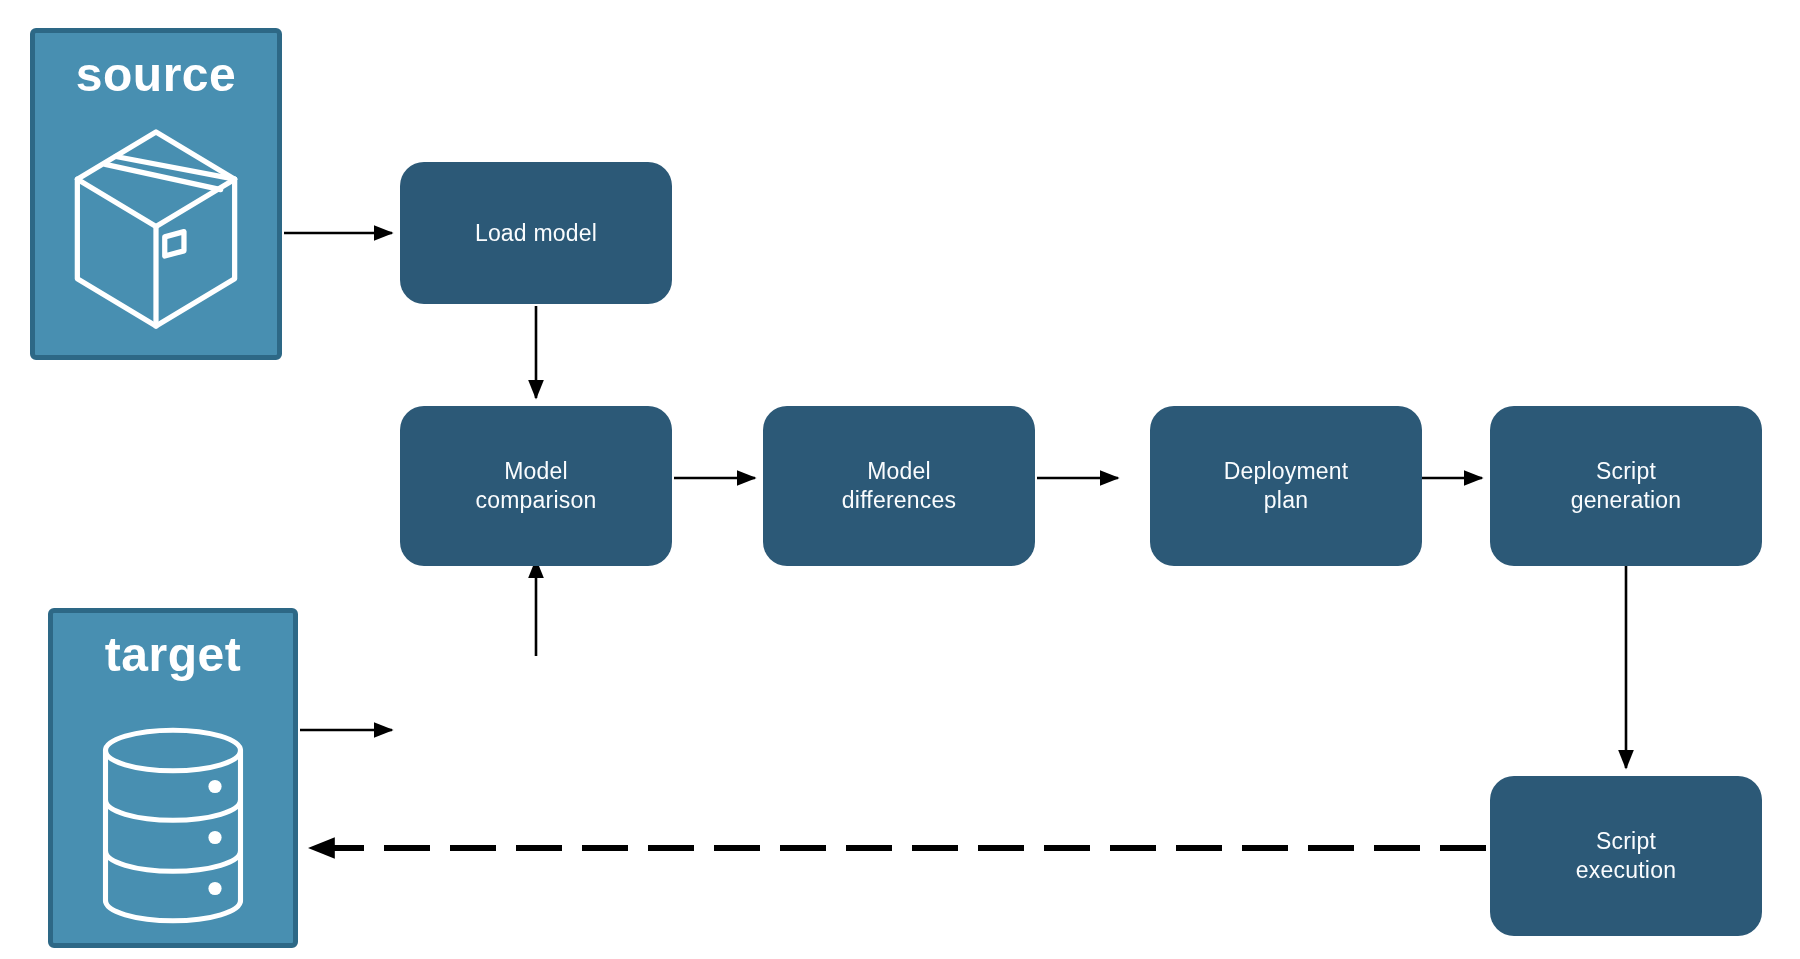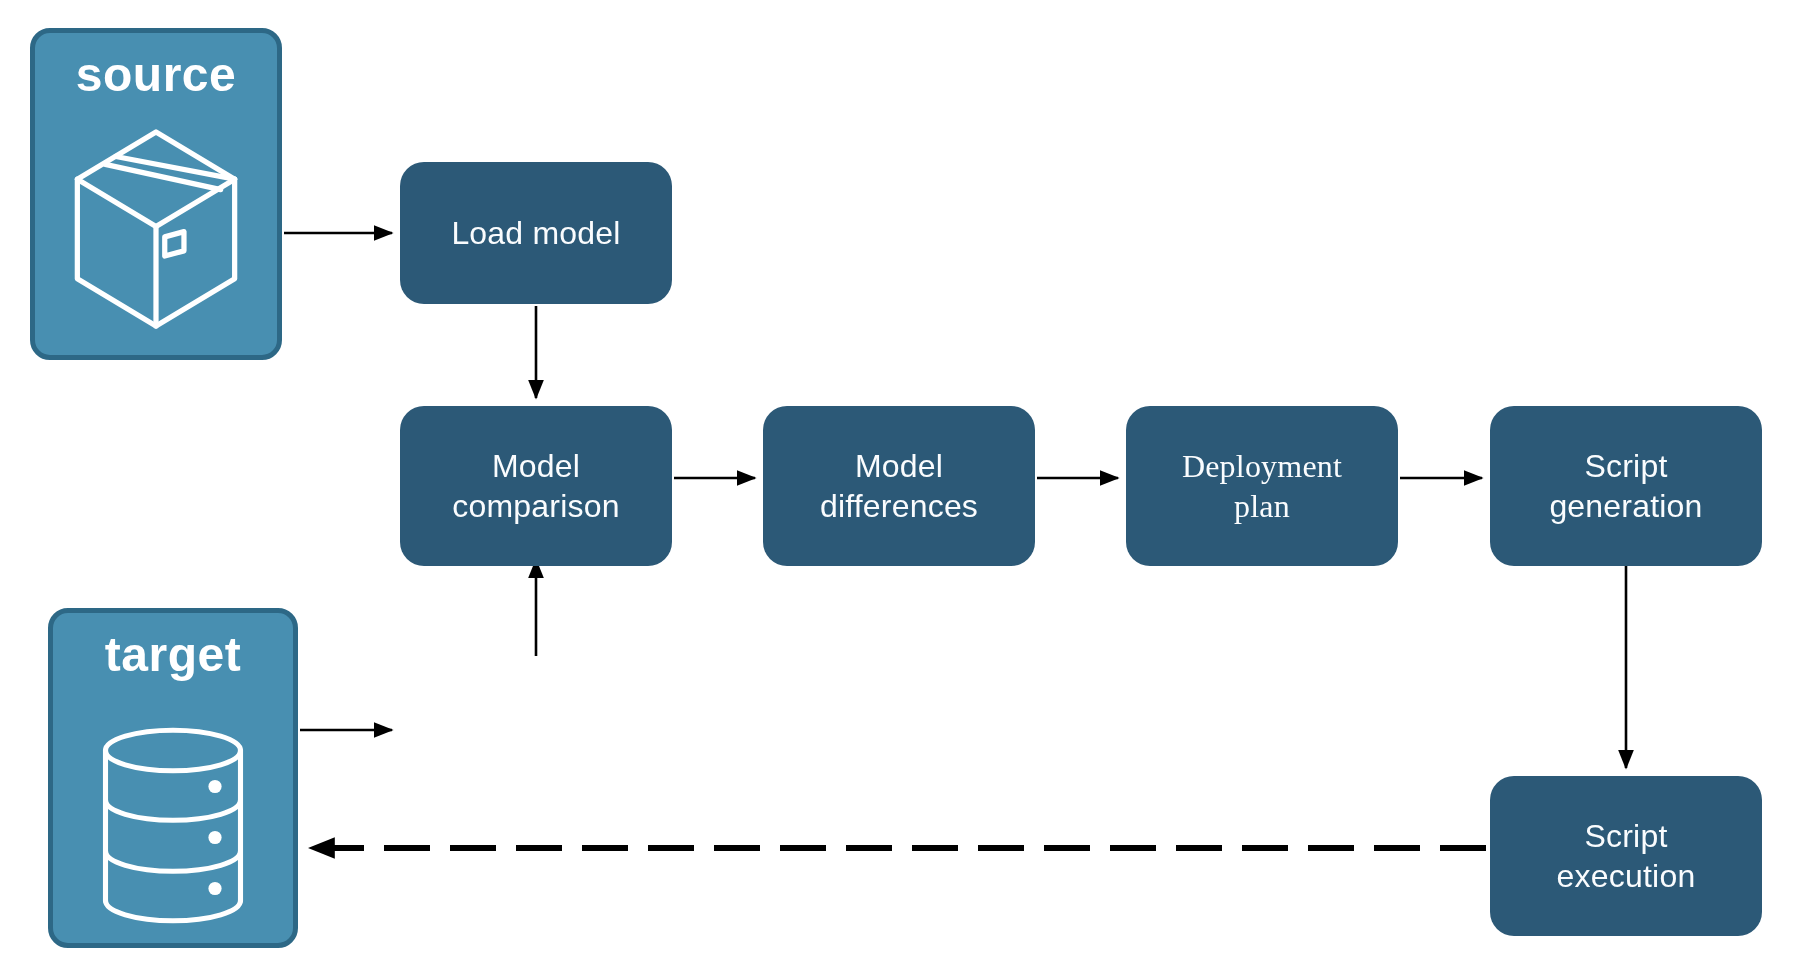--- a/index.html
+++ b/index.html
@@ -16,39 +16,39 @@
   .node{
     position:absolute;
     width:272px;height:160px;
     background:#2c5977;
     border-radius:24px;
     display:flex;align-items:center;justify-content:center;
     text-align:center;
   }
   .node-label{
     color:#fafcfe;
-    font-size:32px;
+    font-size:23px;
     line-height:1.26;
     white-space:pre-line;
     letter-spacing:0.2px;
   }
   .node-load-model        {left:400px;top:162px;height:142px;}
   .node-model-comparison  {left:400px;top:406px;}
   .node-model-differences {left:763px;top:406px;}
-  .node-deployment-plan   {left:1126px;top:406px;font-family:Liberation Serif, serif;}
+  .node-deployment-plan   {left:1150px;top:406px;}
   .node-script-generation {left:1490px;top:406px;}
   .node-reverse-engineer  {left:400px;top:658px;}
   .node-script-execution  {left:1490px;top:776px;}
 
   
   .endpoint{
     position:absolute;
     background:#488fb1;
     border:5px solid #2d6886;
-    border-radius:20px;
+    border-radius:6px;
     box-sizing:border-box;
     display:flex;flex-direction:column;align-items:center;
   }
   .endpoint-source{left:30px;top:28px;width:252px;height:332px;}
   .endpoint-target{left:48px;top:608px;width:250px;height:340px;gap:26px;}
   .endpoint-label{
     color:#ffffff;
     font-weight:700;
     font-size:48px;
     margin-top:14px;

